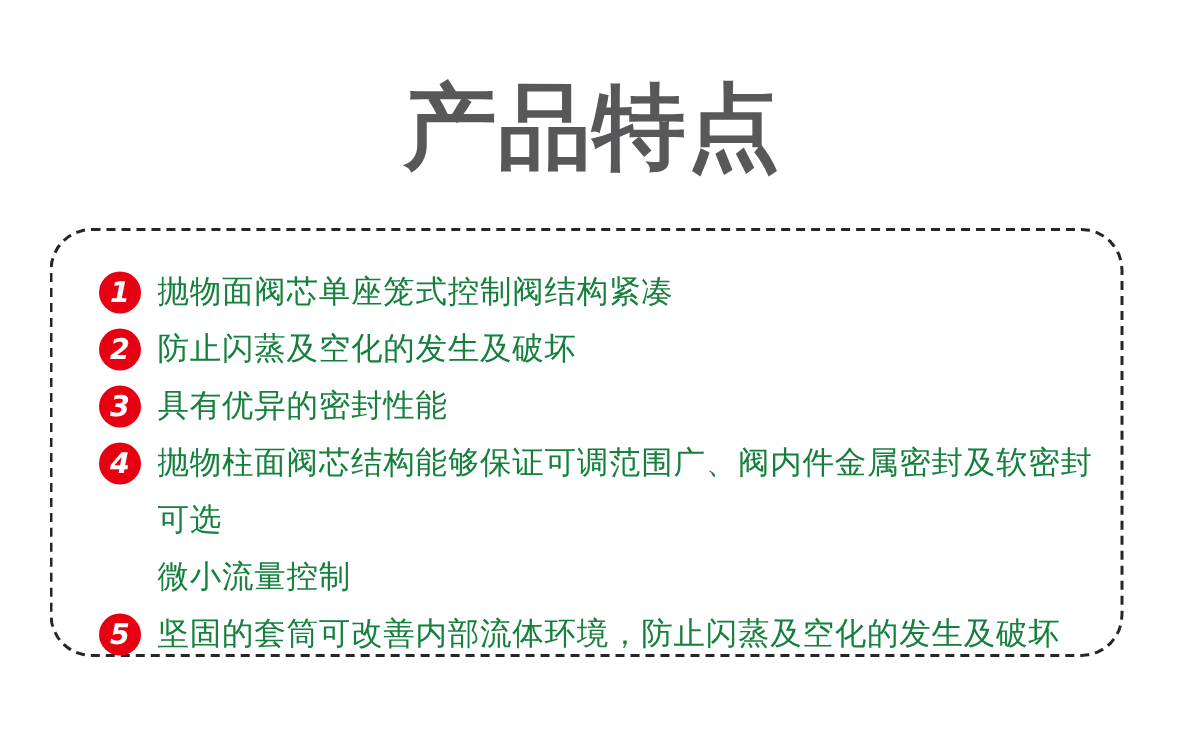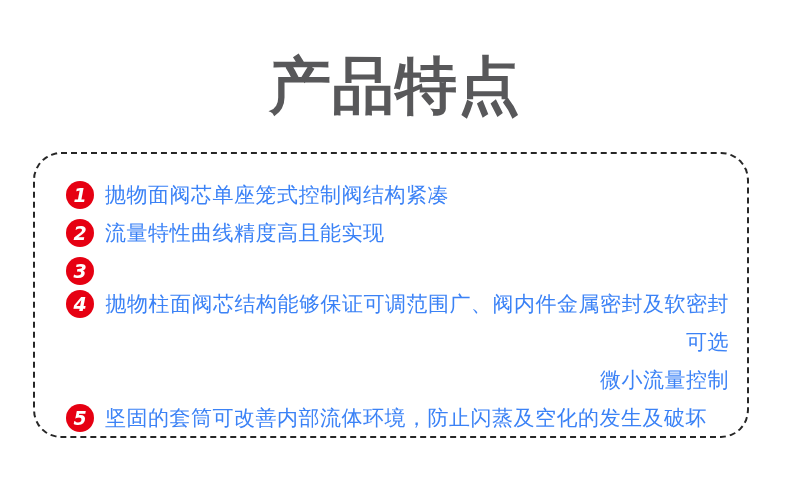--- a/index.html
+++ b/index.html
@@ -54,47 +54,47 @@
     font-size: 19px;
     line-height: 28px;
     font-weight: 700;
     font-style: italic;
     text-align: center;
     font-family: "DejaVu Sans", sans-serif;
   }
   .feature-text {
     font-size: 21px;
     line-height: 38px;
-    color: #3b82f6;
+    color: #15803d;
     letter-spacing: 0.5px;
     white-space: pre-line;
-    text-align: right;
   }
 </style>
 </head>
 <body>
 
 <div class="page">
 
   <div class="page-title">产品特点</div>
 
   <div class="feature-box">
 
     <div class="feature-item">
       <span class="number-badge">1</span>
       <span class="feature-text">抛物面阀芯单座笼式控制阀结构紧凑</span>
     </div>
 
     <div class="feature-item">
       <span class="number-badge">2</span>
-      <span class="feature-text">流量特性曲线精度高且能实现</span>
+      <span class="feature-text">防止闪蒸及空化的发生及破坏</span>
     </div>
 
     <div class="feature-item">
       <span class="number-badge">3</span>
+      <span class="feature-text">具有优异的密封性能</span>
     </div>
 
     <div class="feature-item">
       <span class="number-badge">4</span>
       <span class="feature-text">抛物柱面阀芯结构能够保证可调范围广、阀内件金属密封及软密封可选
 微小流量控制</span>
     </div>
 
     <div class="feature-item">
       <span class="number-badge">5</span>

